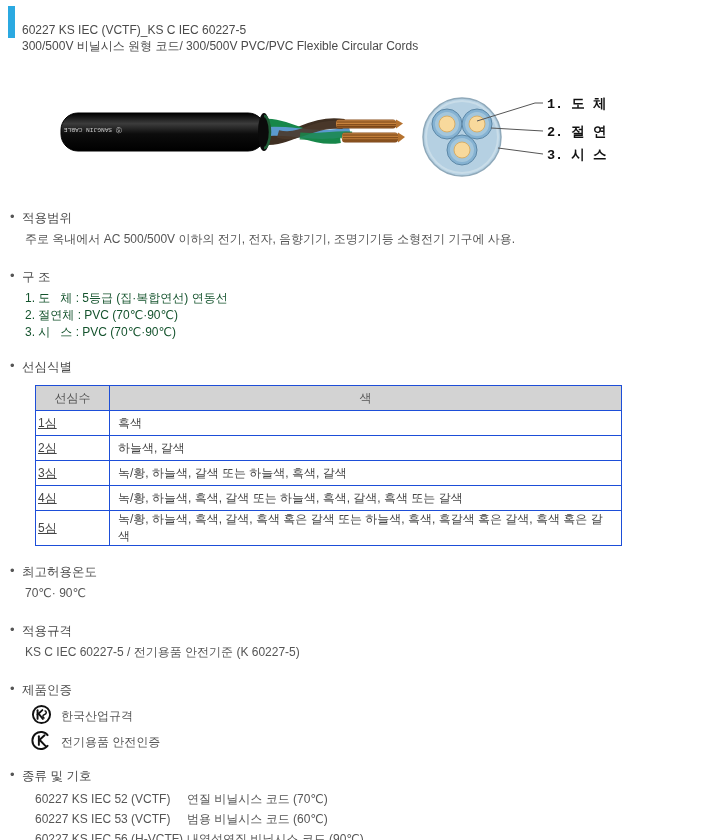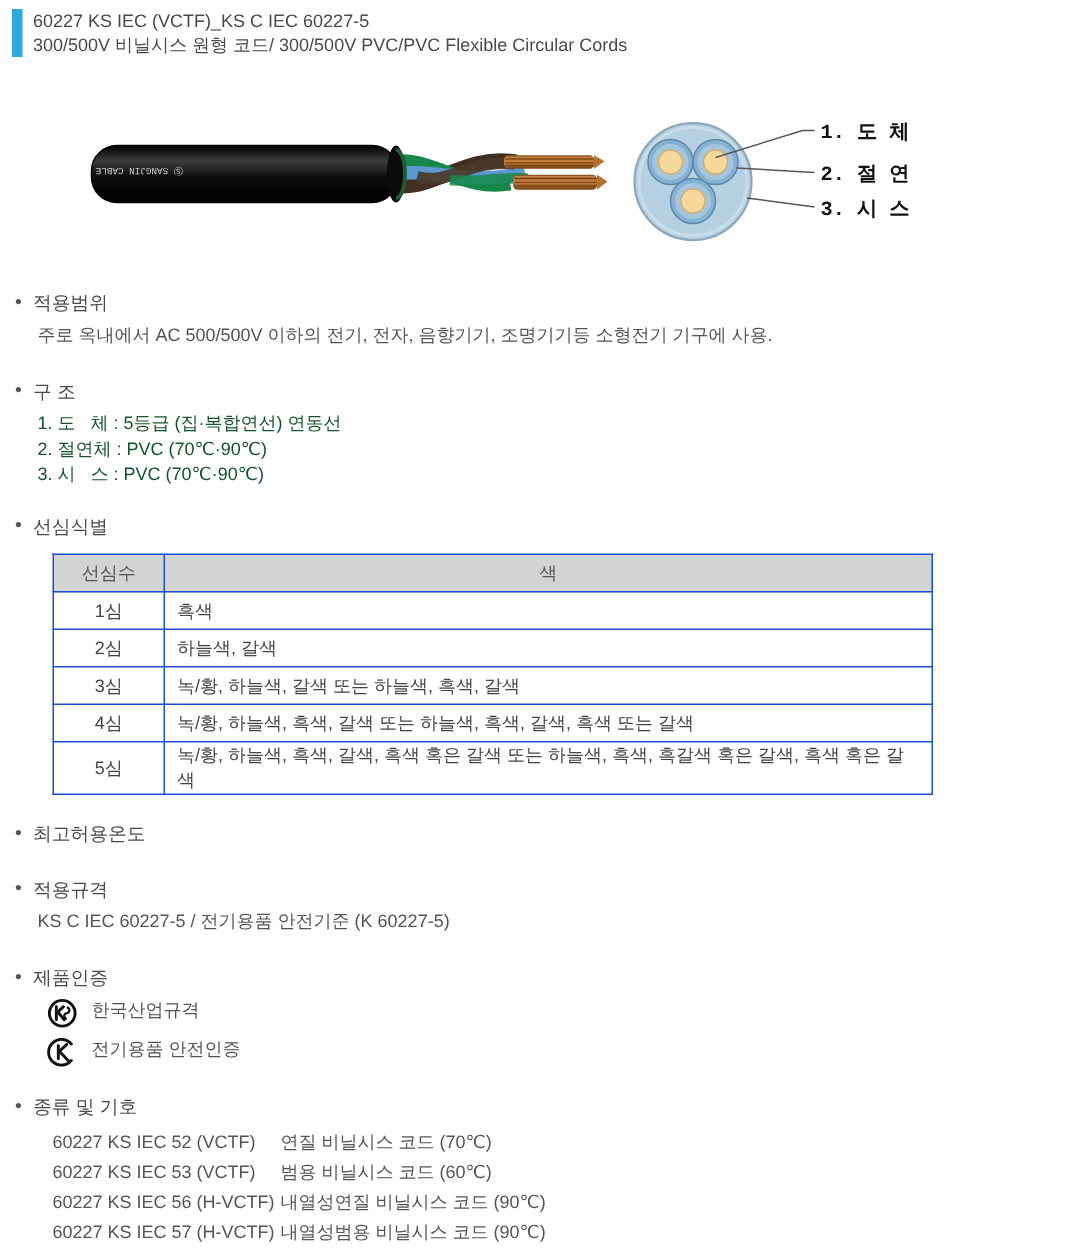--- a/index.html
+++ b/index.html
@@ -2,21 +2,21 @@
 <html><head>
 <meta charset="utf-8">
 <style>
   html,body{margin:0;padding:0;background:#fff;}
   body{
     width:724px;height:840px;
     font-family:"Liberation Sans","DejaVu Sans",sans-serif;
     color:#4a4a4a;overflow:hidden;position:relative;
   }
   
-  .header{position:relative;padding:6px 0 0 22px;height:36px;}
+  .header{position:relative;padding:22px 0 0 22px;height:36px;}
   .header .accent-bar{
     position:absolute;left:8px;top:6px;width:7px;height:32px;background:#2BA9E1;
   }
   .header .h-line{font-size:12px;line-height:16px;color:#4a4a4a;letter-spacing:0;}
   
   .hero{position:relative;height:152px;font-family:Liberation Mono, monospace;}
   .cable-photo{position:absolute;left:60px;top:52px;}
   .cross-section{position:absolute;left:415px;top:28px;}
   
   main{padding-left:22px;}
@@ -29,24 +29,24 @@
   }
   .section-body{font-size:12px;color:#555;line-height:17px;margin-left:3px;}
   .struct-item{font-size:12px;color:#14532d;line-height:17px;margin-left:3px;white-space:pre;}
   
   .core-table{
     border-collapse:collapse;margin:10px 0 0 13px;width:587px;
     font-size:12px;color:#444;
   }
   .core-table th,.core-table td{border:1px solid #1d4ed8;height:24px;padding:0 8px;}
   .core-table th{background:#d3d3d3;font-weight:normal;color:#555;}
-  .core-table td.col-n{width:57px;text-align:center;padding:0 2px;}
+  .core-table td.col-n{width:57px;text-align:left;padding:0 2px;text-decoration:underline;}
   .core-table th.col-n{width:57px;}
   
-  .cert-item{display:flex;align-items:flex-start;margin:4px 0 4px 9px;height:22px;}
+  .cert-item{display:flex;align-items:flex-end;margin:4px 0 4px 9px;height:22px;}
   .cert-item svg{flex:0 0 auto;margin-right:9px;}
   .cert-label{font-size:12px;color:#555;}
   
   .type-row{display:flex;font-size:12px;color:#555;line-height:20px;margin-left:13px;}
   .type-code{width:152px;white-space:pre;}
   .type-desc{white-space:pre;text-align:center;}
 </style>
 </head>
 <body>
 
@@ -186,20 +186,21 @@
         <tr>
           <td class="col-n">5심</td>
           <td>녹/황, 하늘색, 흑색, 갈색, 흑색 혹은 갈색 또는 하늘색, 흑색, 흑갈색 혹은 갈색, 흑색 혹은 갈색</td>
         </tr>
       </tbody>
     </table>
   </div>
 
   <div class="section">
     <div class="section-title">최고허용온도</div>
+    <div class="section-body">70℃· 90℃</div>
   </div>
 
   <div class="section">
     <div class="section-title">적용규격</div>
     <div class="section-body">KS C IEC 60227-5 / 전기용품 안전기준 (K 60227-5)</div>
   </div>
 
   <div class="section" style="margin-bottom:17px;">
     <div class="section-title">제품인증</div>
     <div class="cert-item">

